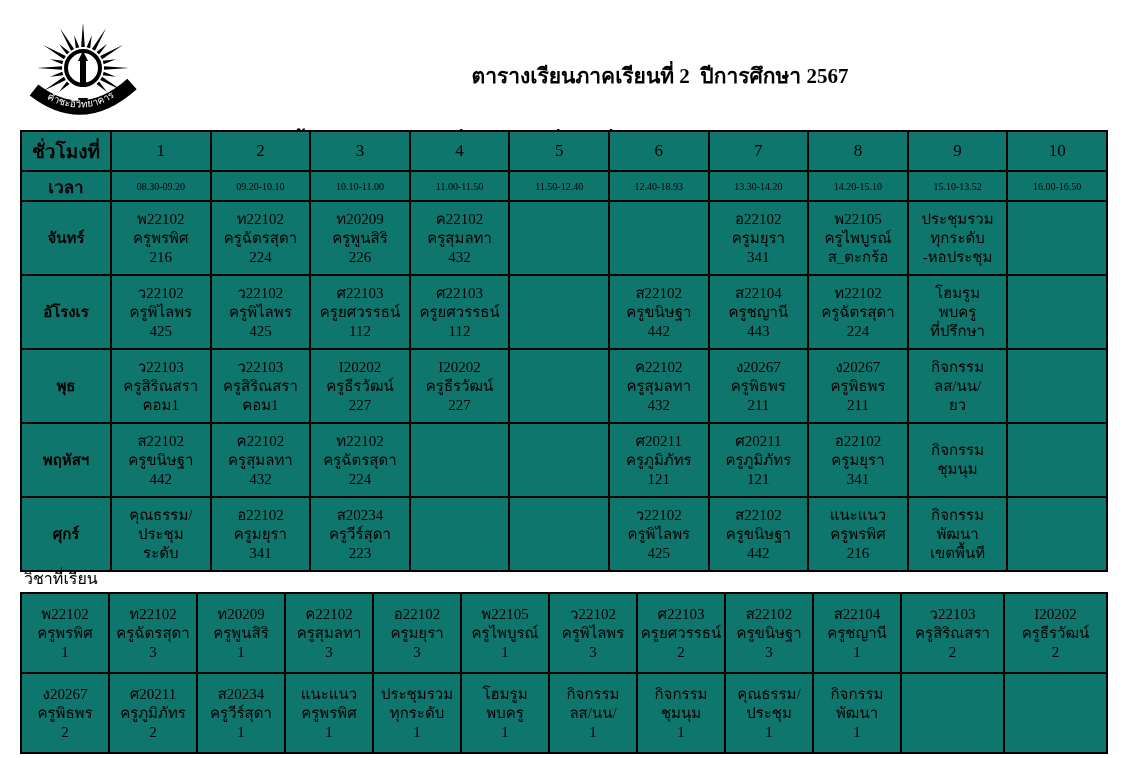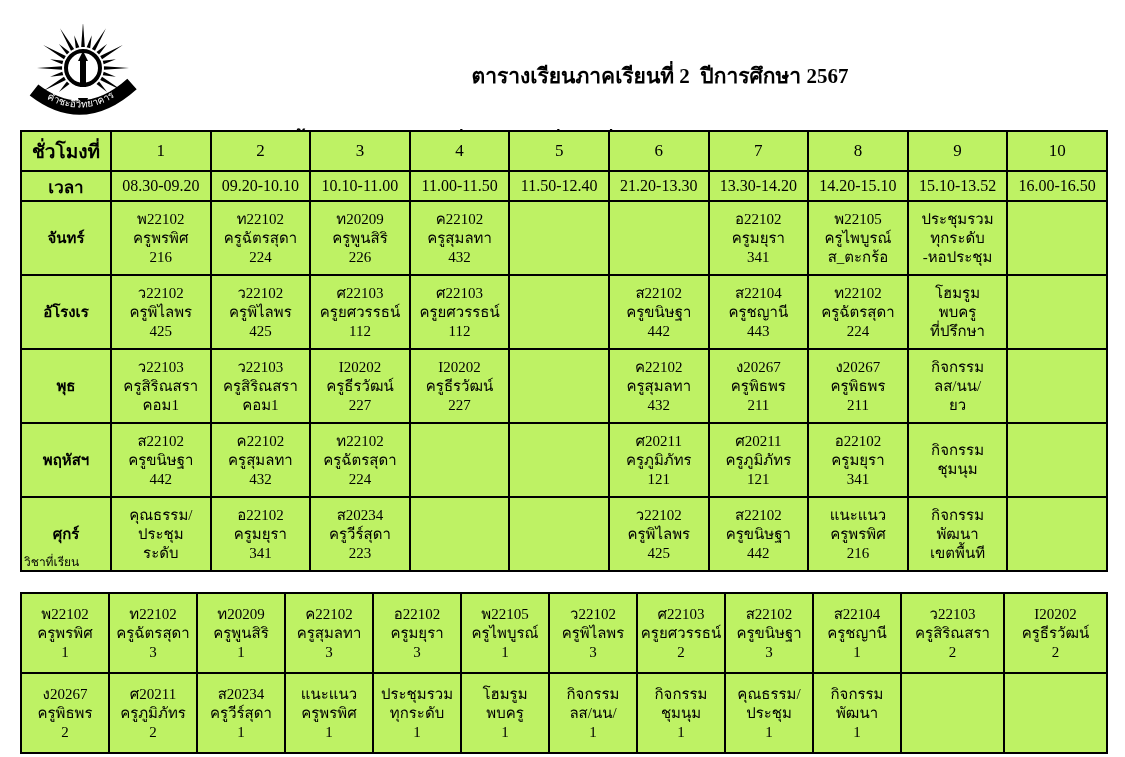--- a/index.html
+++ b/index.html
@@ -4,33 +4,33 @@
 <style>
   html,body{margin:0;padding:0;background:#fff;}
   body{width:1125px;height:757px;font-family:"Liberation Serif",serif;color:#000;}
   .page{position:relative;width:1125px;height:757px;overflow:hidden;background:#fff;}
 
   .logo{position:absolute;left:26px;top:24px;width:114px;height:104px;}
 
   .titles{position:absolute;left:195px;top:24px;width:930px;text-align:center;font-weight:bold;white-space:pre;}
   .title-line{font-size:21px;line-height:32px;}
 
-  table{border-collapse:collapse;table-layout:fixed;background:#bef264;font-family:Liberation Serif, serif;}
+  table{border-collapse:collapse;table-layout:fixed;background:#0f766e;font-family:Liberation Serif, serif;}
   td{border:2px solid #000;text-align:center;vertical-align:middle;padding:0;overflow:hidden;}
 
   .main-table{position:absolute;left:20px;top:130px;width:1088px;}
   .row-periods td{height:38px;font-size:17px;}
   .row-periods .head-label{font-weight:bold;font-size:19px;}
-  .row-times td{height:28px;font-size:16px;}
+  .row-times td{height:28px;font-size:10px;}
   .row-times .head-label{font-weight:bold;font-size:17px;}
   .row-day td{height:72px;font-size:15px;line-height:19px;}
   .day-name{font-size:20px;font-weight:bold;}
   .pre{white-space:pre-line;}
 
-  .subjects-label{position:absolute;left:24px;top:552px;font-size:12px;}
+  .subjects-label{position:absolute;left:24px;top:566px;font-size:16px;}
   .subjects-table{position:absolute;left:20px;top:592px;width:1088px;}
   .subjects-table td{height:78px;font-size:15px;line-height:19px;}
 </style>
 </head>
 <body>
 
 <div class="page">
 
   <svg class="logo" viewBox="0 0 114 104">
     <g>
@@ -87,21 +87,21 @@
           <td class="">9</td>
           <td class="">10</td>
         </tr>
         <tr class="row-times">
           <td class="head-label">เวลา</td>
           <td class="">08.30-09.20</td>
           <td class="">09.20-10.10</td>
           <td class="">10.10-11.00</td>
           <td class="">11.00-11.50</td>
           <td class="">11.50-12.40</td>
-          <td class="">21.20-13.30</td>
+          <td class="">12.40-18.93</td>
           <td class="">13.30-14.20</td>
           <td class="">14.20-15.10</td>
           <td class="">15.10-13.52</td>
           <td class="">16.00-16.50</td>
         </tr>
         <tr class="row-day">
           <td class="day-name">จันทร์</td>
           <td class="pre">พ22102
 ครูพรพิศ
 216</td>

